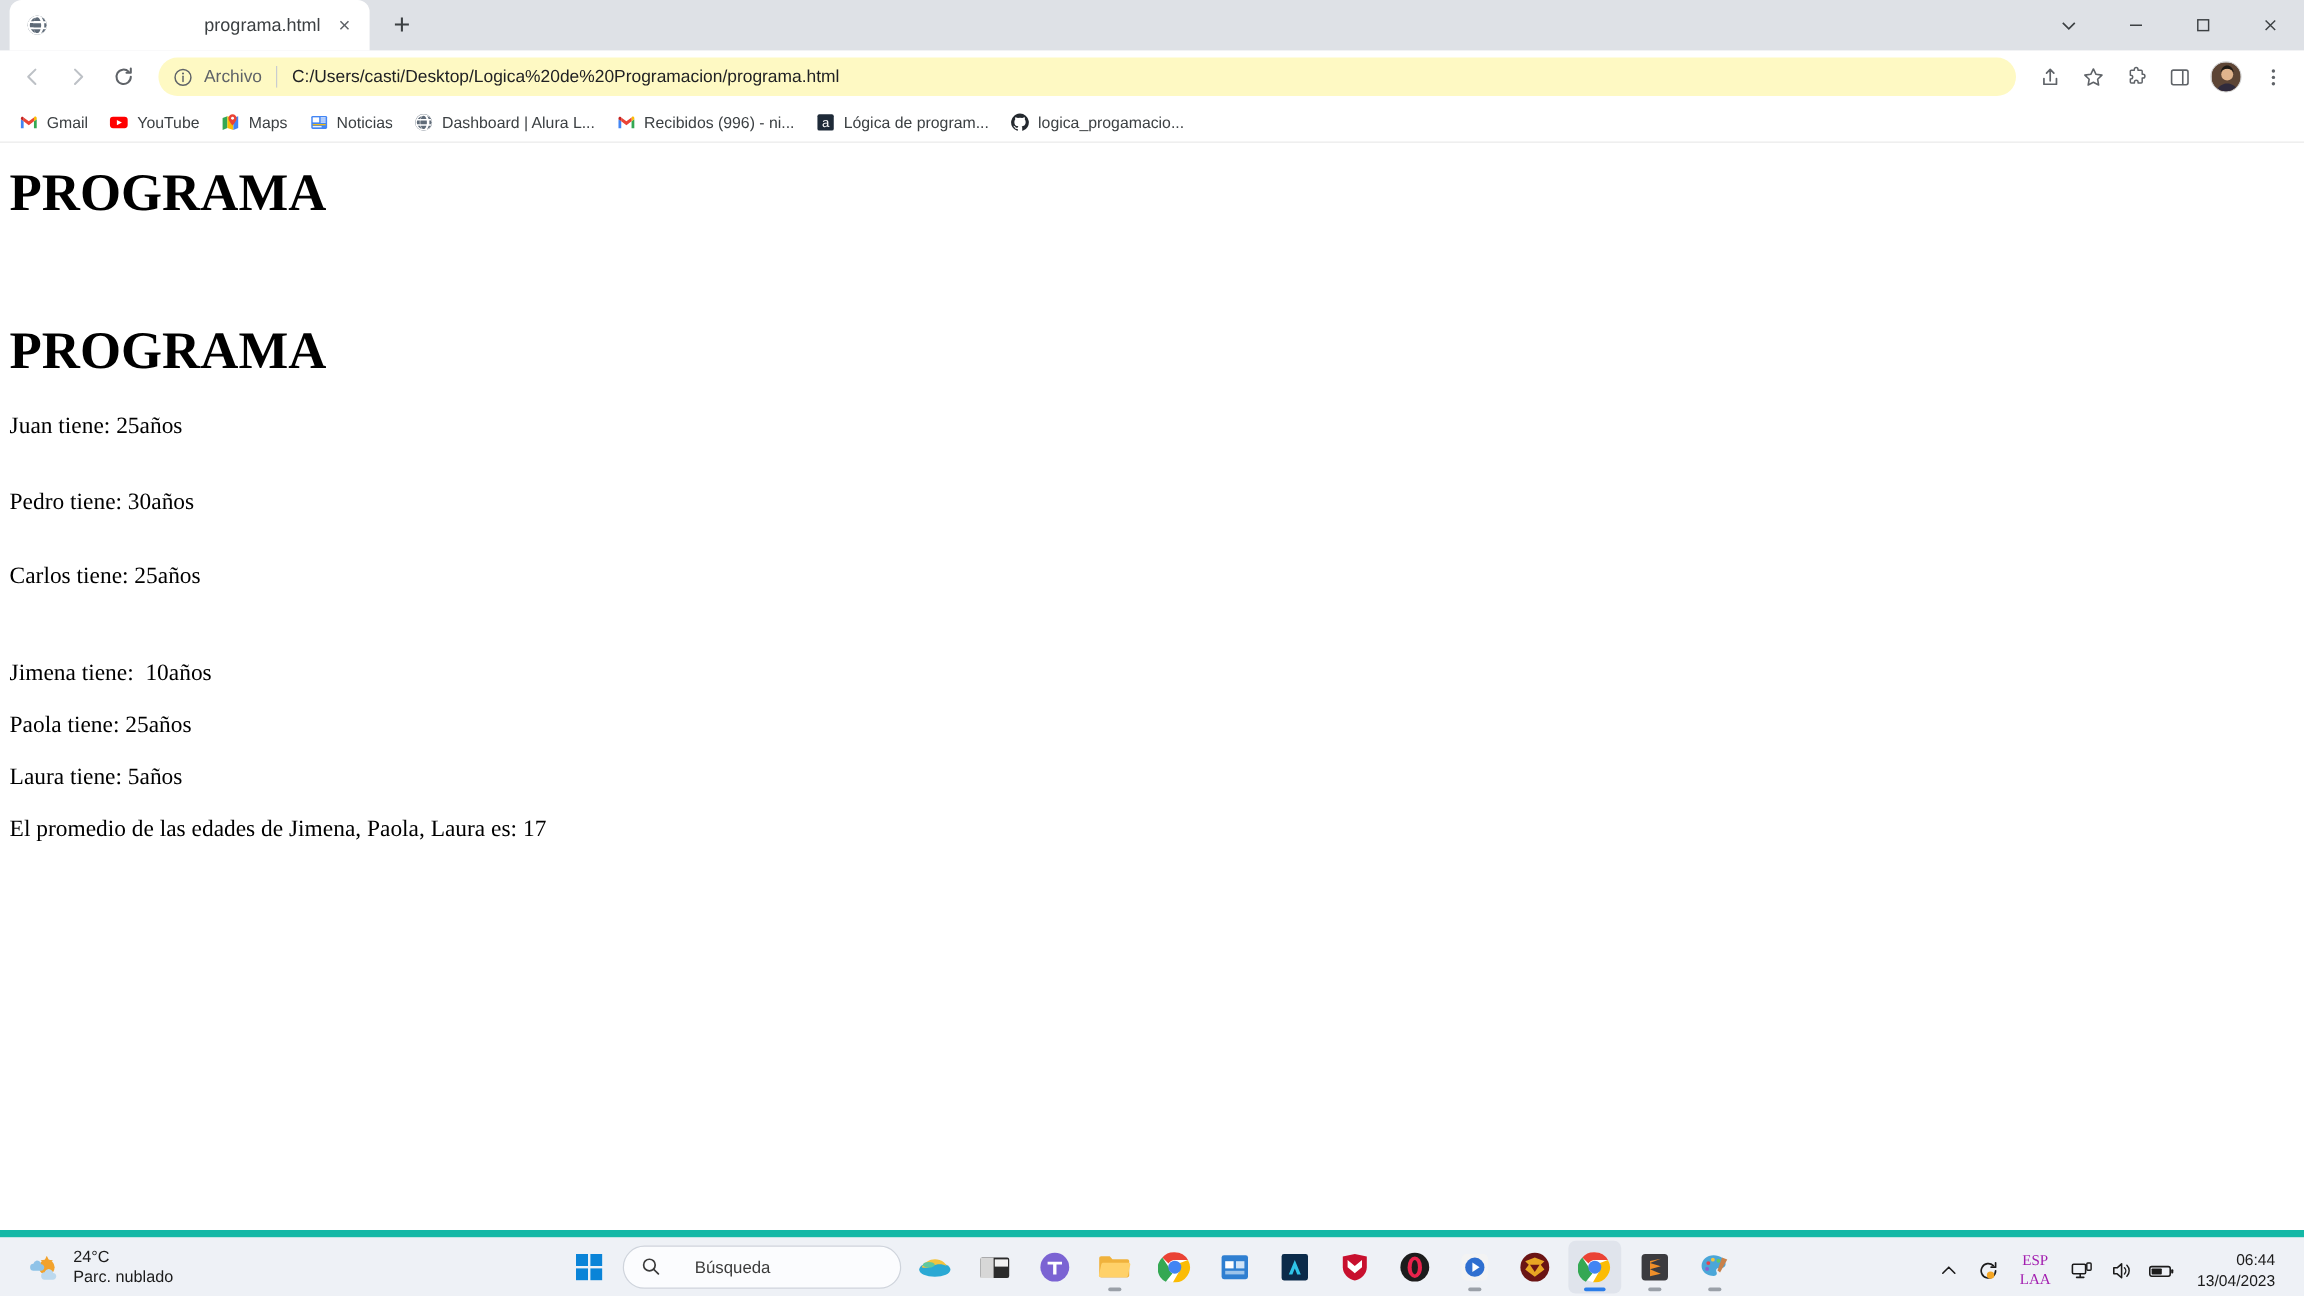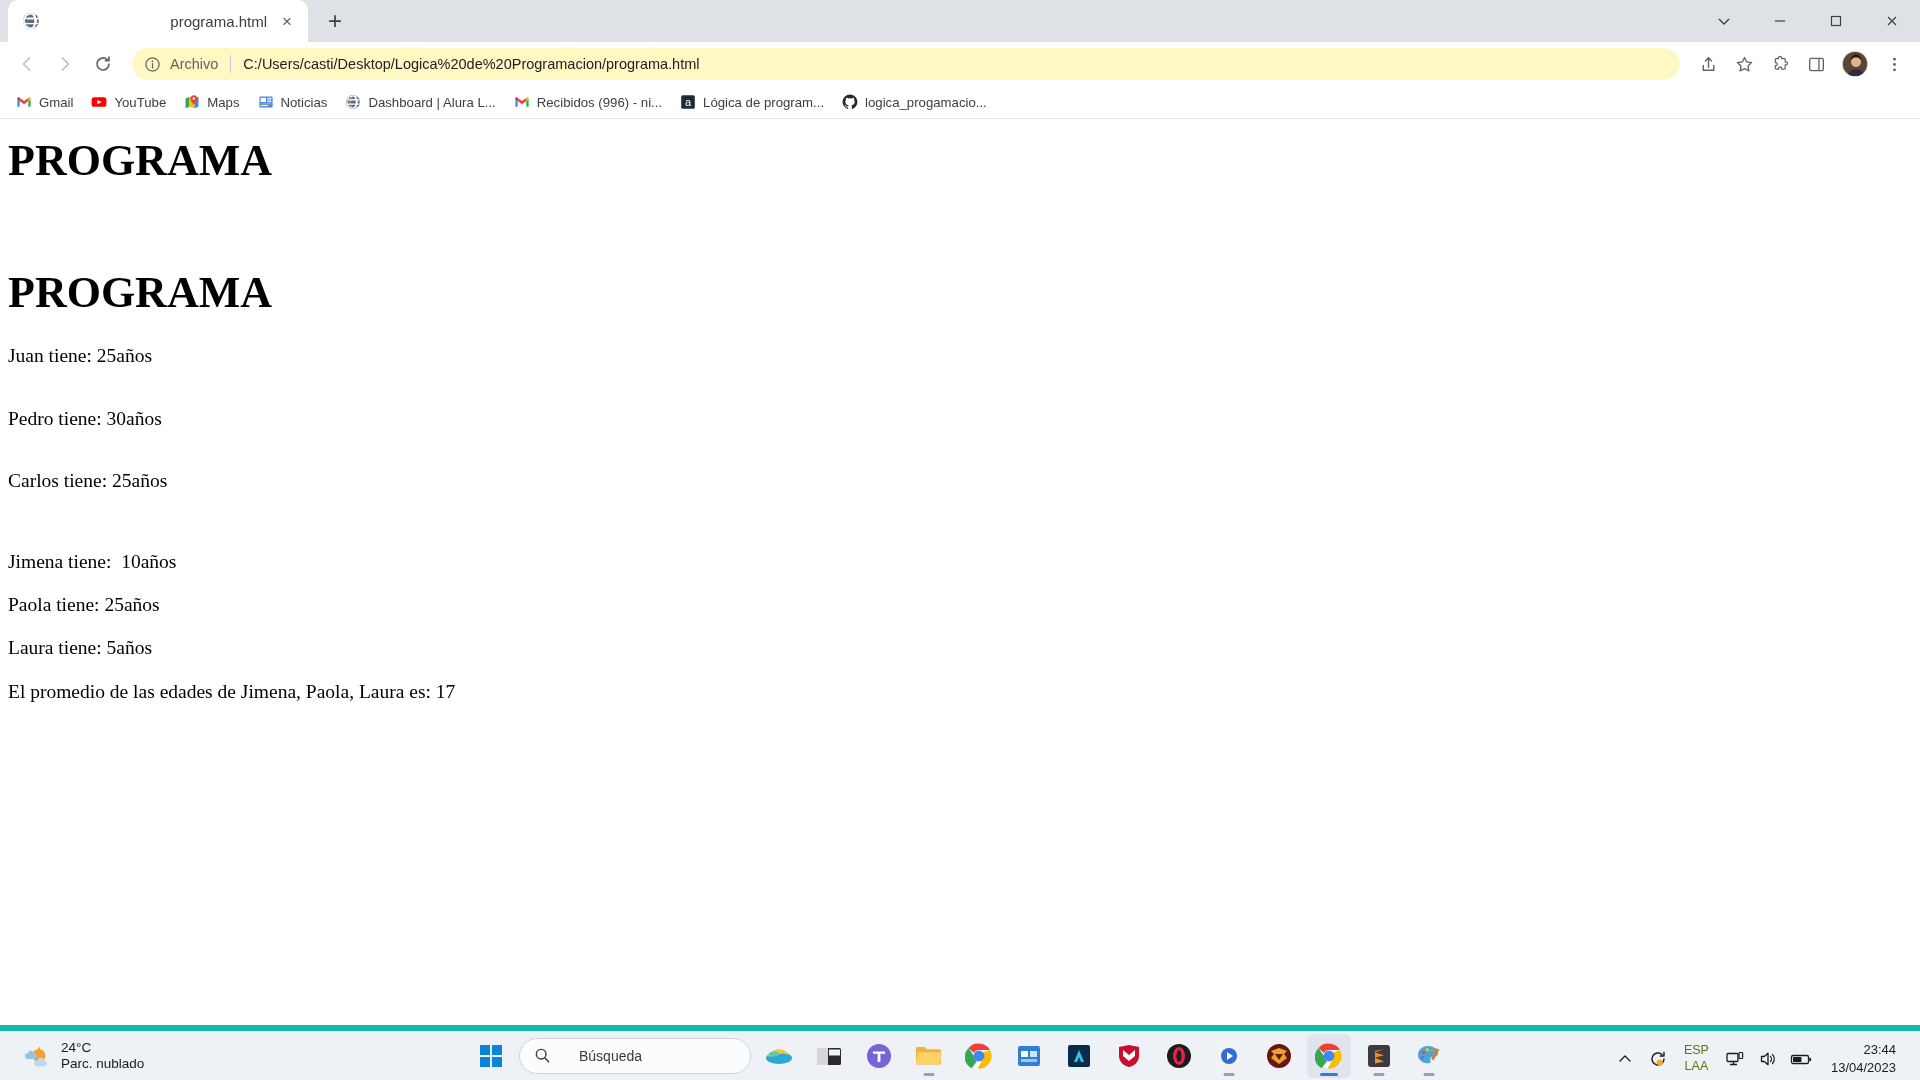--- a/index.html
+++ b/index.html
@@ -138,21 +138,21 @@
   .tb-app .underline.small { width: 11px; }
   .tray {
     position: absolute; right: 0; top: 0; height: 55px; display: flex;
     align-items: center; gap: 3px; padding-right: 14px;
   }
   .tray-btn { width: 30px; height: 38px; display: flex; align-items: center; justify-content: center; border-radius: 5px; }
   .lang {
     display: flex; flex-direction: column; align-items: center; justify-content: center;
     padding: 0 8px; height: 40px; border-radius: 5px;
   }
-  .lang span { font-size: 12.5px; color: #4d7c0f; line-height: 1.25; }
+  .lang span { font-size: 12.5px; color: #a21caf; line-height: 1.25; font-family: Liberation Serif, serif; }
   .clock {
     display: flex; flex-direction: column; align-items: flex-end; justify-content: center;
     padding: 0 10px 0 12px; height: 44px; border-radius: 5px;
   }
   .clock span { font-size: 13px; color: #1b1b1b; line-height: 1.35; }
 </style>
 </head>
 <body>
 
 <div id="screen">
@@ -549,18 +549,18 @@
         </svg>
       </div>
       <div class="tray-btn">
         <svg width="24" height="20" viewBox="0 0 24 20">
           <rect x="2.5" y="6.5" width="17" height="8" rx="1.6" fill="none" stroke="#1b1b1b" stroke-width="1.3"></rect>
           <rect x="4" y="8" width="8.5" height="5" rx="0.7" fill="#1b1b1b"></rect>
           <rect x="20.3" y="8.8" width="1.8" height="3.4" rx="0.8" fill="#1b1b1b"></rect>
         </svg>
       </div>
       <div class="clock">
-        <span>23:44</span>
+        <span>06:44</span>
         <span>13/04/2023</span>
       </div>
     </div>
   </div>
 </div>
 
 </body></html>

